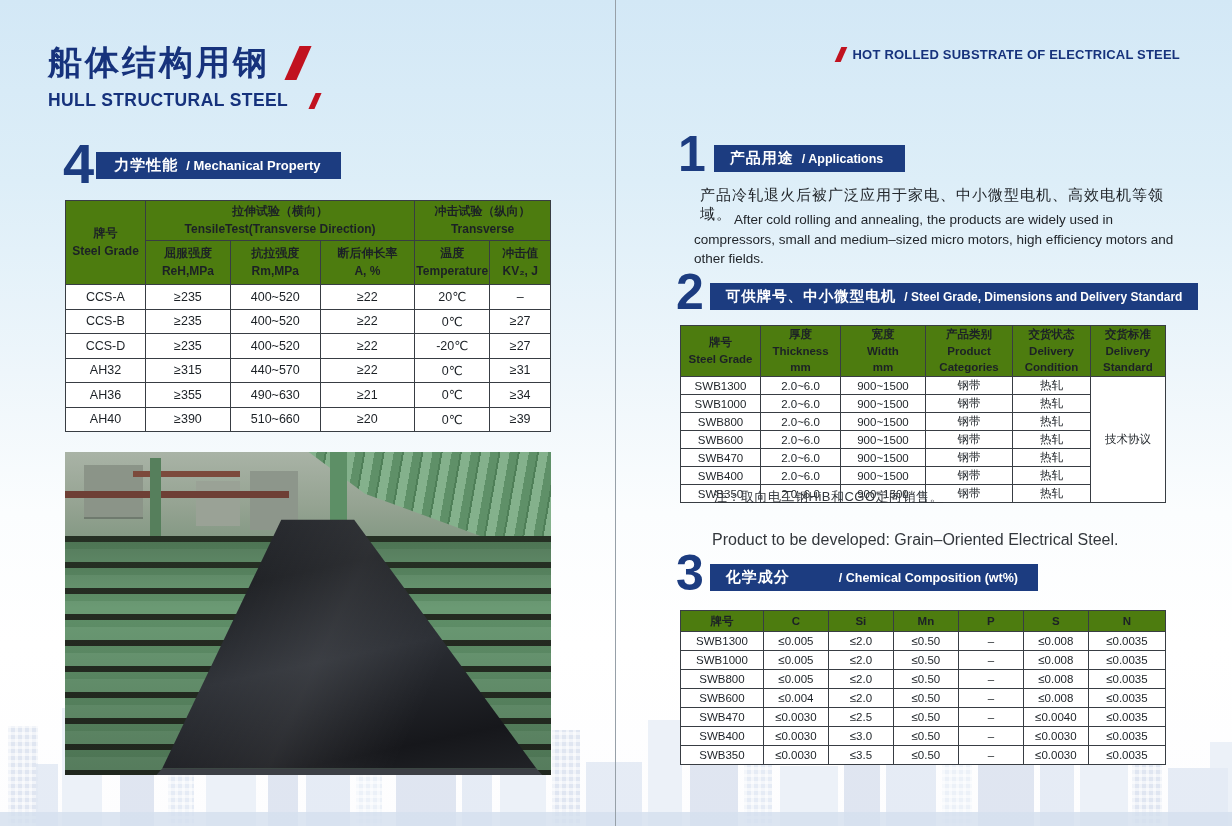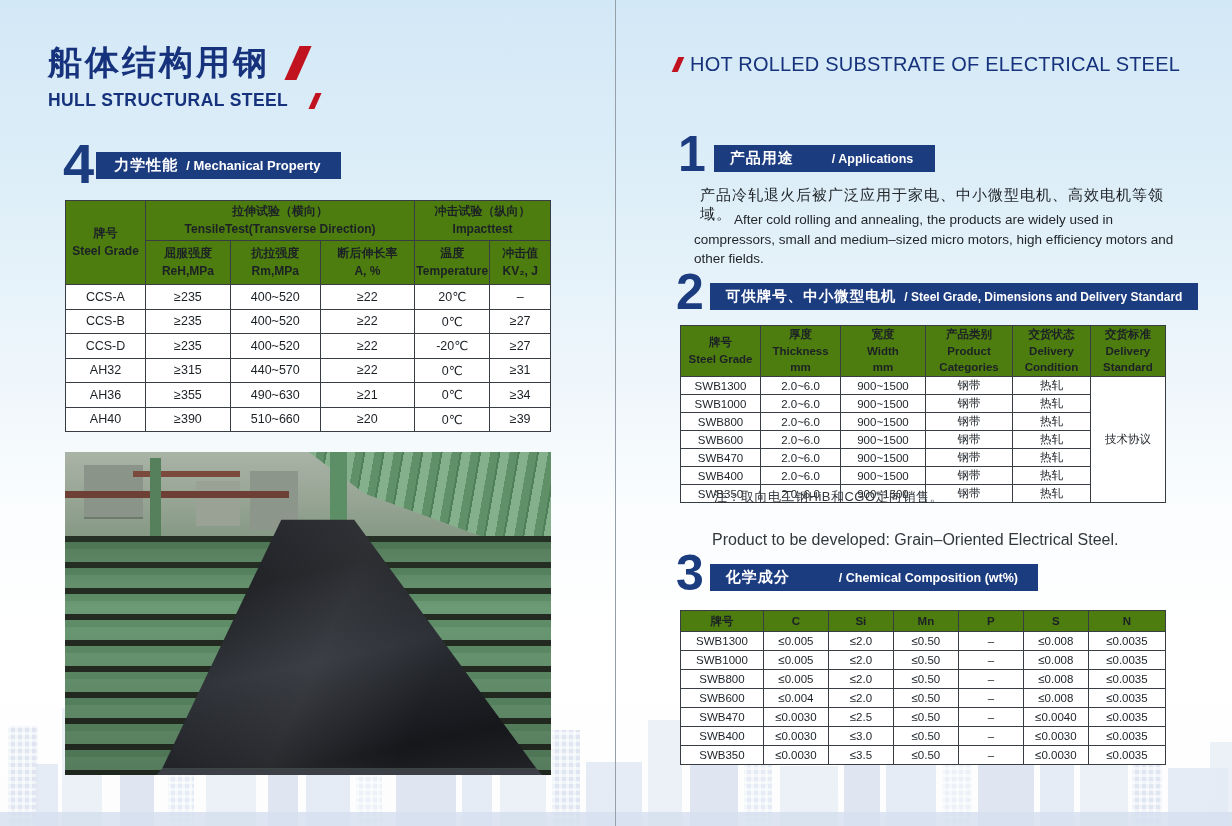--- a/index.html
+++ b/index.html
@@ -18,21 +18,21 @@
 
   
   .lp-title { position:absolute; left:48px; top:40px; }
   .lp-title .cn { font-size:34px; font-weight:700; color:#16327c; letter-spacing:3px; display:flex; align-items:center; }
   .lp-title .en { font-size:17.5px; font-weight:700; color:#16327c; letter-spacing:.4px; margin-top:4px; display:flex; align-items:center; }
   .slash { display:inline-block; background:#c1121f; transform:skewX(-24deg); }
   .slash-lg { width:12px; height:34px; margin-left:22px; }
   .slash-sm { width:6px; height:16px; margin-left:24px; }
   .rp-title { position:absolute; right:52px; top:40px; text-align:right; }
   .rp-title .cn { font-size:31px; font-weight:700; color:#16327c; letter-spacing:3px; display:flex; align-items:center; justify-content:flex-end; }
-  .rp-title .en { font-size:20px; font-weight:400; color:#16327c; letter-spacing:.2px; margin-top:13px; display:flex; align-items:center; justify-content:flex-end; }
+  .rp-title .en { font-size:13px; font-weight:700; color:#16327c; letter-spacing:.2px; margin-top:7px; display:flex; align-items:center; justify-content:flex-end; }
   .slash-lg-r { width:12px; height:30px; margin-right:14px; }
   .slash-sm-r { width:6px; height:15px; margin-right:9px; }
 
   
   .section-head { position:absolute; display:flex; align-items:flex-start; }
   .sec-num { font-weight:700; color:#1c3c80; line-height:.82; letter-spacing:-2px; }
   .sec-banner { background:#1c3c80; color:#fff; display:flex; align-items:center; white-space:nowrap; }
   .sec-banner .b-cn { font-weight:700; letter-spacing:1px; }
   .sec-banner .b-en { font-weight:700; margin-left:8px; }
 
@@ -161,21 +161,21 @@
         <th rowspan="2">
           <span class="h-cn">牌号</span>
           <span class="h-en">Steel  Grade</span>
         </th>
         <th colspan="3">
           <span class="h-cn">拉伸试验（横向）</span>
           <span class="h-en">TensileTest(Transverse  Direction)</span>
         </th>
         <th colspan="2">
           <span class="h-cn">冲击试验（纵向）</span>
-          <span class="h-en">Impacttest</span>
+          <span class="h-en">Transverse</span>
         </th>
       </tr>
       <tr class="sh">
         <th>
           <span class="h-cn">屈服强度</span>
           <span class="h-en">ReH,MPa</span>
         </th>
         <th>
           <span class="h-cn">抗拉强度</span>
           <span class="h-en">Rm,MPa</span>
@@ -263,21 +263,21 @@
 
   <div class="rp-title">
     <div class="en">
       <span class="slash slash-sm-r"></span>
       <span>HOT ROLLED SUBSTRATE OF ELECTRICAL STEEL</span>
     </div>
   </div>
 
   <div class="section-head" style="left:678px; top:134px;">
     <div class="sec-num" style="font-size:50px;">1</div>
-    <div class="sec-banner" style="margin-left:10px; margin-top:11px; height:27px; padding:0 22px 0 16px;gap:30px;">
+    <div class="sec-banner" style="margin-left:10px; margin-top:11px; height:27px; padding:0 22px 0 16px;">
       <span class="b-cn" style="font-size:15px;">产品用途</span>
       <span class="b-en" style="font-size:12.5px;">/ Applications</span>
     </div>
   </div>
   <div class="apps-cn">产品冷轧退火后被广泛应用于家电、中小微型电机、高效电机等领域。</div>
   <div class="apps-en">After cold rolling and annealing, the products are widely used in compressors, small and medium–sized micro motors, high efficiency motors and other fields.</div>
 
   <div class="section-head" style="left:676px; top:272px;">
     <div class="sec-num" style="font-size:50px;">2</div>
     <div class="sec-banner" style="margin-left:8px; margin-top:11px; height:27px; padding:0 16px 0 16px;">

